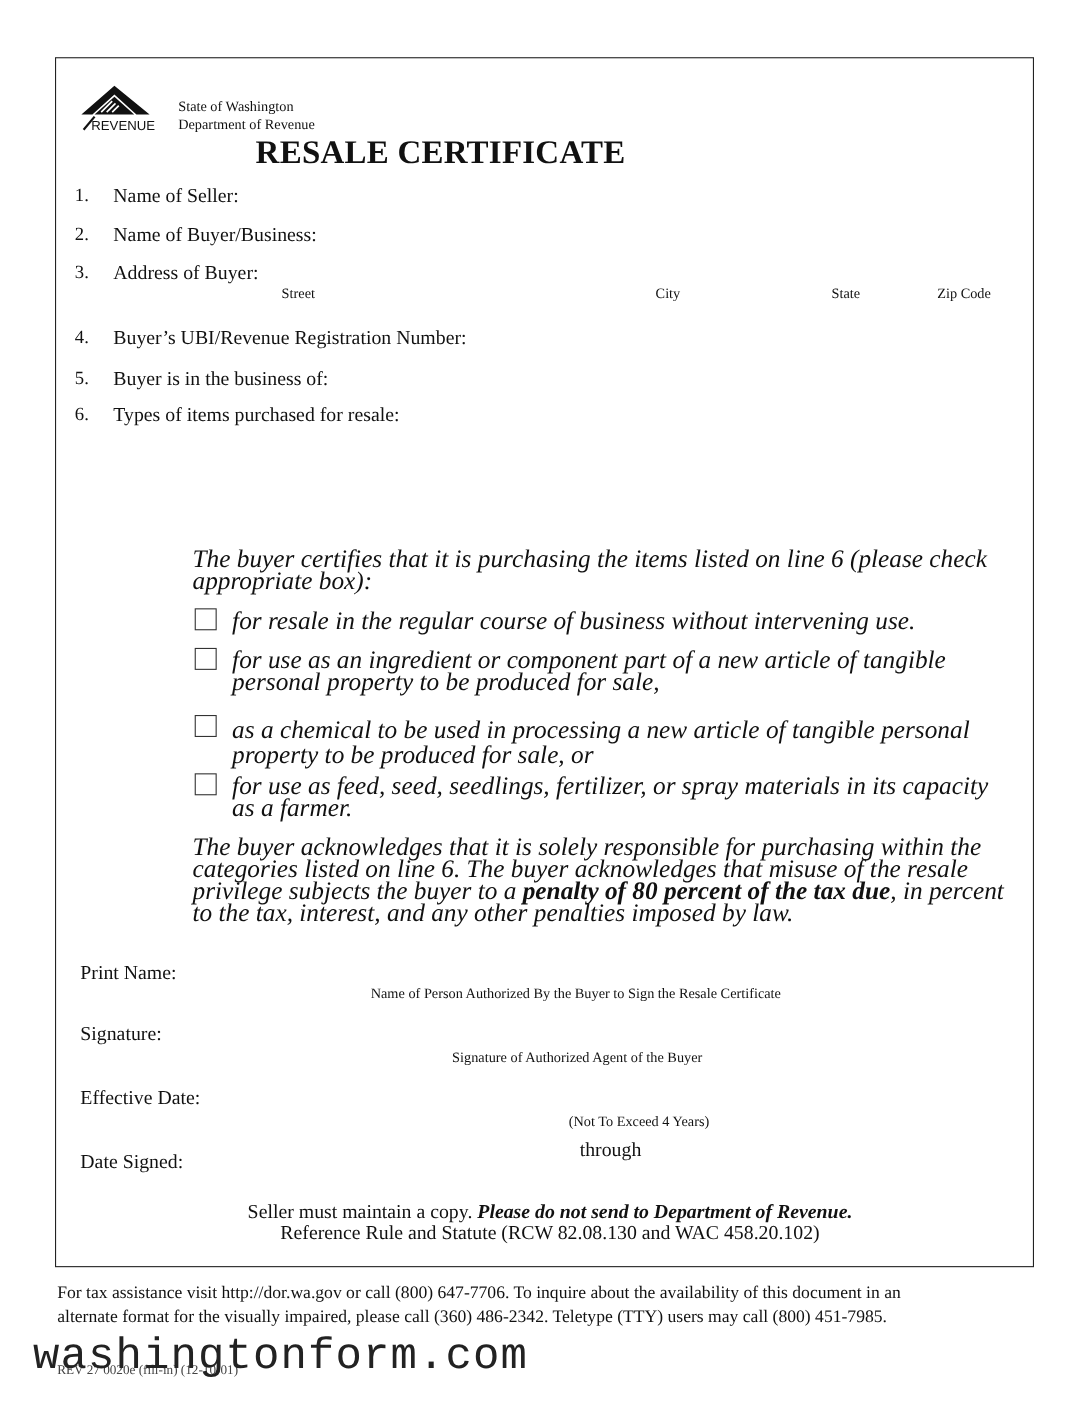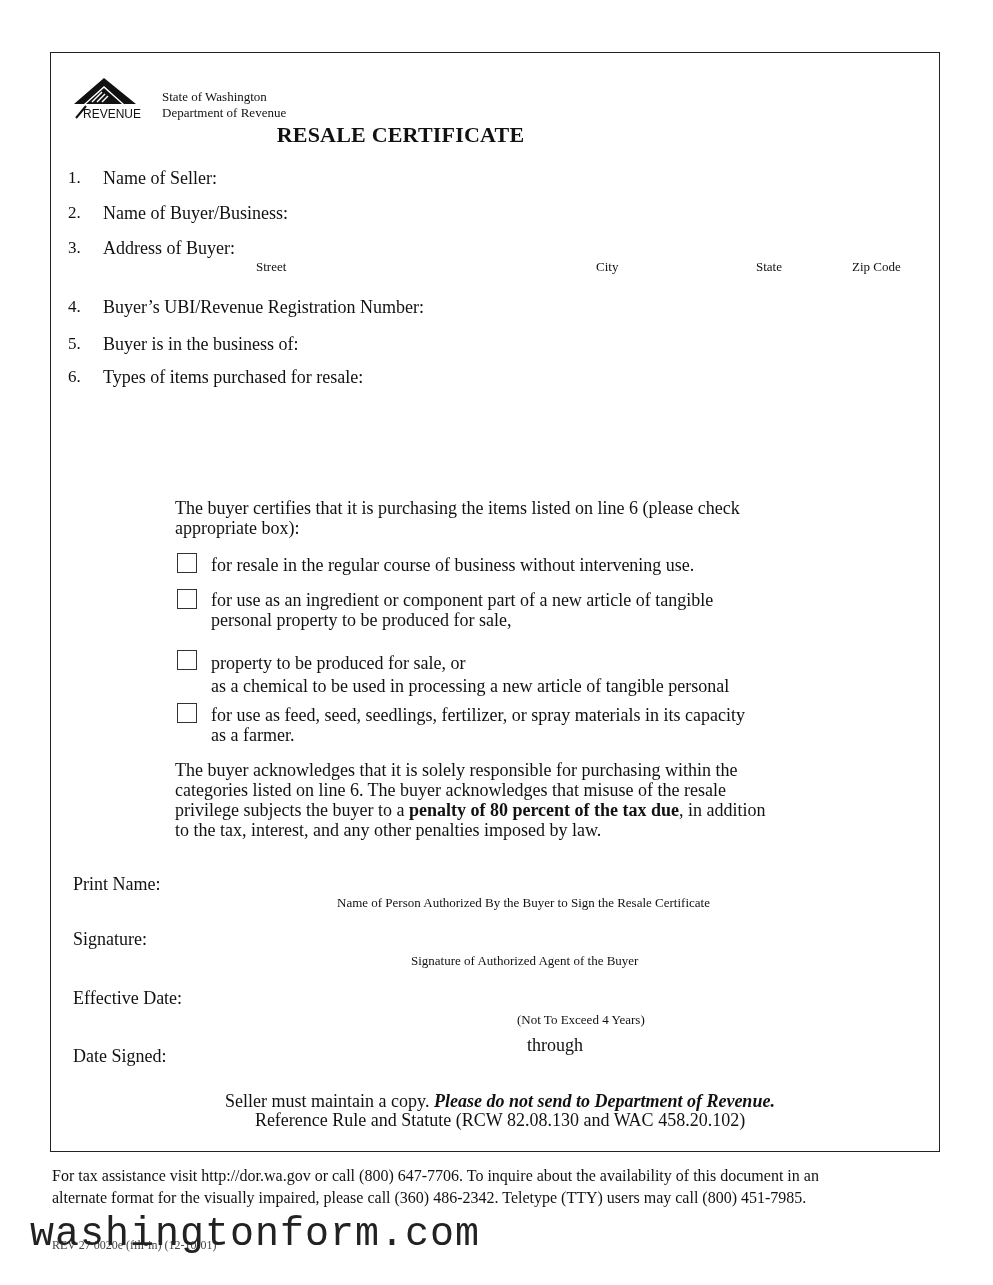--- a/index.html
+++ b/index.html
@@ -7,26 +7,26 @@
     width: 993px; height: 1285px; position: relative; overflow: hidden;
     font-family: "Liberation Serif", "DejaVu Serif", serif; color: #111;
   }
   .abs { position: absolute; }
   .frame {
     position: absolute; left: 50px; top: 52px; width: 890px; height: 1100px;
     border: 1.5px solid #222; box-sizing: border-box;
   }
   .logo { left: 72px; top: 76px; width: 70px; height: 44px; }
   .agency { left: 162px; top: 89px; font-size: 13px; line-height: 16px; }
-  .title { left: 0; width: 801px; top: 122px; text-align: center; font-size: 22px; font-weight: bold; letter-spacing: 0.2px; }
+  .title { left: 0; width: 801px; top: 122px; text-align: center; font-size: 30px; font-weight: bold; letter-spacing: 0.2px; }
   .num { font-size: 17px; }
   .lbl { font-size: 18px; white-space: nowrap; }
   .line { border-bottom: 1.5px solid #222; height: 0; }
   .sub { font-size: 13px; white-space: nowrap; }
-  .ital { font-size: 18px; line-height: 20px; }
+  .ital { font-style: italic; font-size: 23px; line-height: 20px; }
   .cb { width: 20px; height: 20px; border: 1.5px solid #333; box-sizing: border-box; background: #fff; cursor: pointer; }
   .field-input { background: transparent; border: none; outline: none; font-family: "Liberation Serif", serif; font-size: 16px; padding: 0; }
   .center-text { text-align: center; font-size: 18px; line-height: 20px; white-space: nowrap; }
   .footer { left: 52px; top: 1165px; font-size: 16px; line-height: 22px; width: 900px; }
   .watermark { left: 30px; top: 1212px; font-family: "Liberation Mono", "DejaVu Sans Mono", monospace; font-size: 40px; color: #222; letter-spacing: 1px; }
   .formno { left: 52px; top: 1238px; font-size: 12px; color: #444; }
 </style>
 </head>
 <body>
 
@@ -88,34 +88,34 @@
 </div>
 
 <div class="abs cb" style="left:177px;top:589px;"></div>
 <div class="abs ital" style="left:211px;top:590px;">
   <div>for use as an ingredient or component part of a new article of tangible</div>
   <div>personal property to be produced for sale,</div>
 </div>
 
 <div class="abs cb" style="left:177px;top:650px;"></div>
 <div class="abs ital" style="left:211px;top:652px;line-height:23px;">
+  <div>as a chemical to be used in processing a new article of tangible personal</div>
   <div>property to be produced for sale, or</div>
-  <div>as a chemical to be used in processing a new article of tangible personal</div>
 </div>
 
 <div class="abs cb" style="left:177px;top:703px;"></div>
 <div class="abs ital" style="left:211px;top:705px;">
   <div>for use as feed, seed, seedlings, fertilizer, or spray materials in its capacity</div>
   <div>as a farmer.</div>
 </div>
 
 <div class="abs ital" style="left:175px;top:760px;">
   <div>The buyer acknowledges that it is solely responsible for purchasing within the</div>
   <div>categories listed on line 6.  The buyer acknowledges that misuse of the resale</div>
-  <div><span>privilege subjects the buyer to a </span><b>penalty of 80 percent of the tax due</b><span>, in addition</span></div>
+  <div><span>privilege subjects the buyer to a </span><b>penalty of 80 percent of the tax due</b><span>, in percent</span></div>
   <div>to the tax, interest, and any other penalties imposed by law.</div>
 </div>
 
 <span class="abs lbl" style="left:73px;top:874px;">Print Name:</span>
 <input class="abs field-input line" style="left: 179px; top: 872px; width: 732px; height: 18px;" value="">
 <span class="abs sub" style="left:337px;top:895px;">Name of Person Authorized By the Buyer to Sign the Resale Certificate</span>
 
 <span class="abs lbl" style="left:73px;top:929px;">Signature:</span>
 <input class="abs field-input line" style="left: 165px; top: 930px; width: 746px; height: 18px;" value="">
 <span class="abs sub" style="left:411px;top:953px;">Signature of Authorized Agent of the Buyer</span>

